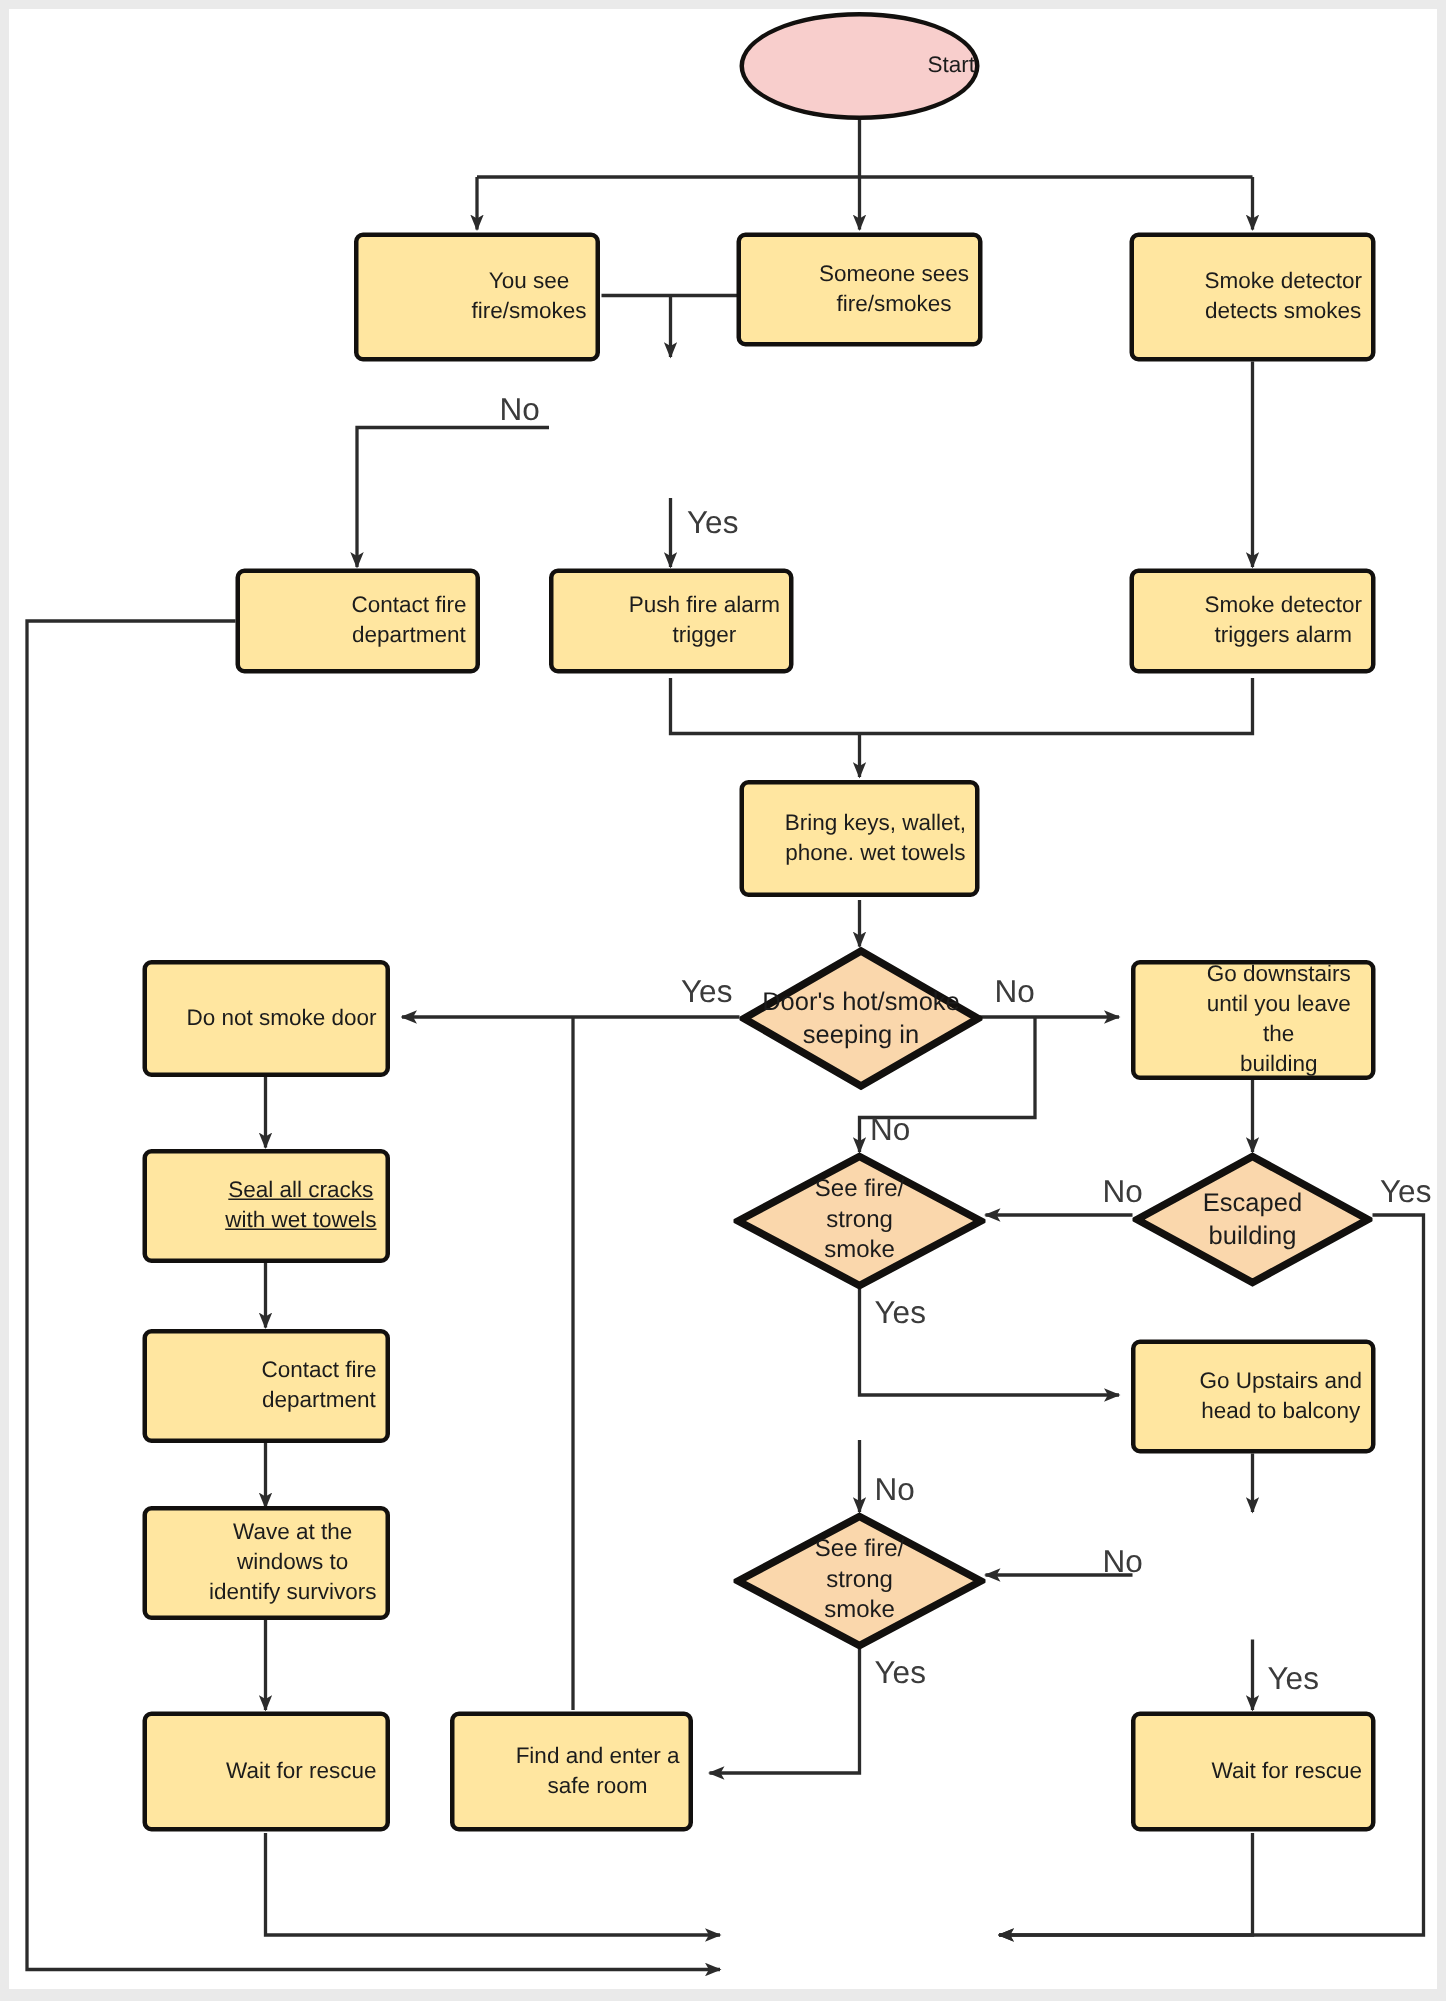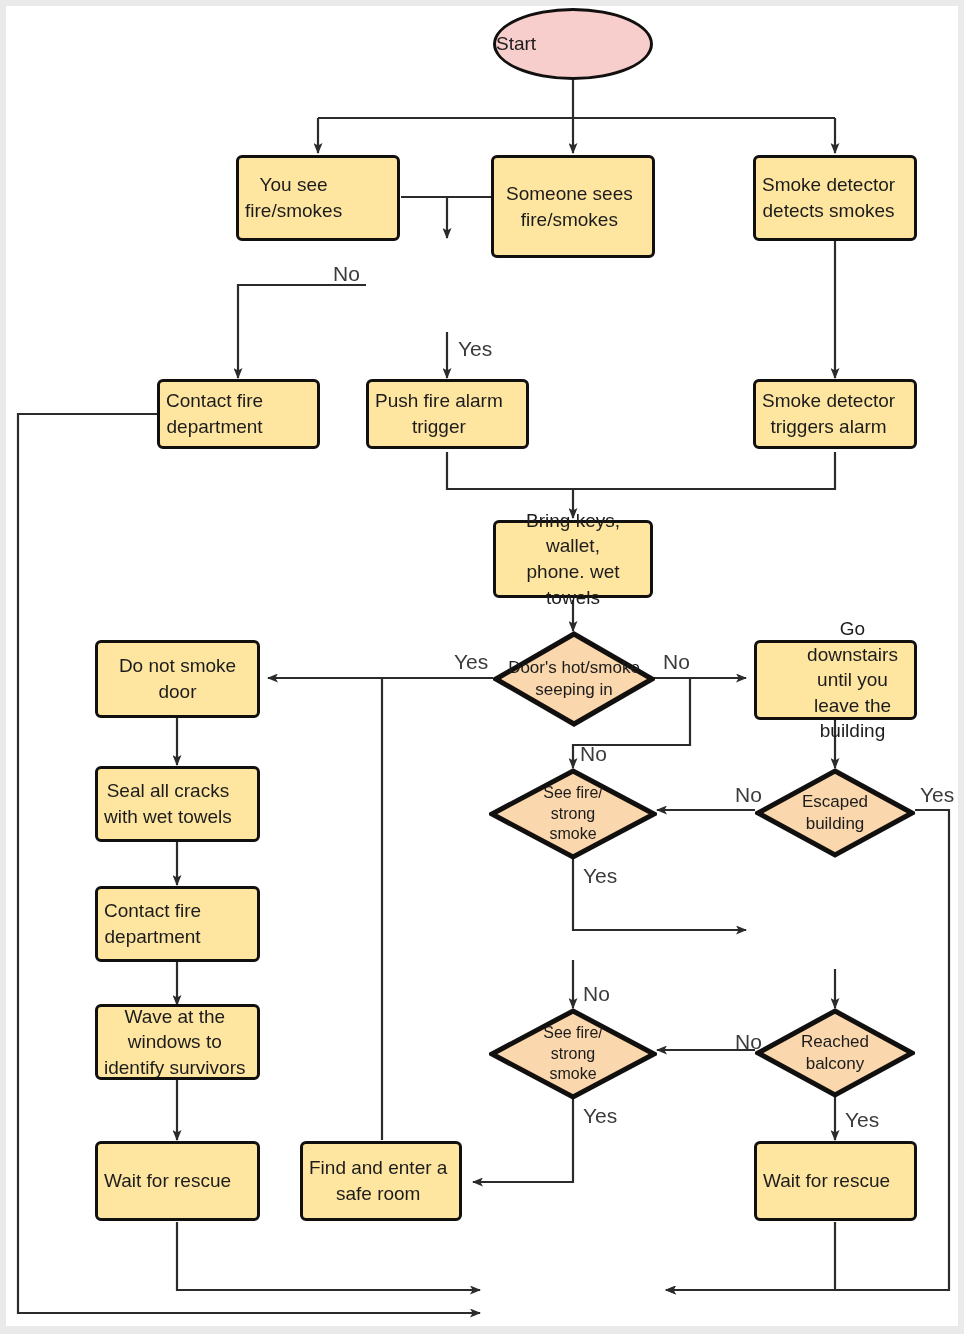--- a/index.html
+++ b/index.html
@@ -22,24 +22,24 @@
     left: 0; top: 0;
     width: 964px;
     height: 1334px;
     pointer-events: none;
   }
   .node {
     position: absolute;
     box-sizing: border-box;
     display: flex;
     align-items: center;
-    justify-content: flex-start;
+    justify-content: flex-end;
     text-align: center;
     color: #1c1c1c;
-    font-size: 19px;
+    font-size: 15px;
     line-height: 1.35;
     z-index: 3;
   }
   .proc {
     background: #ffe6a0;
     border: 3px solid #12100e;
     border-radius: 6px;
     padding: 2px 6px;
   }
   .term {
@@ -184,21 +184,21 @@
 
   <div class="node term" style="left:493px; top:8px; width:160px; height:72px;">
     <span>Start</span>
   </div>
 
   <div class="node proc" style="left:236px; top:155px; width:164px; height:86px;">
     <span style="white-space:pre-line;">You see
 fire/smokes</span>
   </div>
 
-  <div class="node proc" style="left:491px; top:155px; width:164px; height:103px;padding-left:12px;">
+  <div class="node proc" style="left:491px; top:155px; width:164px; height:76px;padding-left:12px;">
     <span style="white-space:pre-line;">Someone sees
 fire/smokes</span>
   </div>
 
   <div class="node proc" style="left:753px; top:155px; width:164px; height:86px;">
     <span style="white-space:pre-line;">Smoke detector
 detects smokes</span>
   </div>
 
 
@@ -234,21 +234,21 @@
     <span style="white-space:pre-line;">Do not smoke door</span>
   </div>
 
   <div class="node proc" style="left:754px; top:640px; width:163px; height:80px;padding-left:40px;">
     <span style="white-space:pre-line;">Go downstairs
 until you leave the
 building</span>
   </div>
 
   <div class="node proc" style="left:95px; top:766px; width:165px; height:76px;">
-    <span style="white-space:pre-line;">Seal all cracks
+    <span style="white-space:pre-line;text-decoration:underline;">Seal all cracks
 with wet towels</span>
   </div>
 
   <div class="dia-wrap" style="left:489px; top:768px; width:168px; height:92px;">
     <svg class="dia-shape" viewBox="0 0 168 92" preserveAspectRatio="none">
       <polygon points="84,3 165,46 84,89 3,46" fill="#fad7ac" stroke="#12100e" stroke-width="5"></polygon>
     </svg>
     <div class="dia-label" style="white-space:pre-line; font-size:16px;">See fire/
 strong
 smoke</div>
@@ -260,43 +260,40 @@
     </svg>
     <div class="dia-label" style="white-space:pre-line;text-align:center;">Escaped
 building</div>
   </div>
 
   <div class="node proc" style="left:95px; top:886px; width:165px; height:76px;">
     <span style="white-space:pre-line;">Contact fire
 department</span>
   </div>
 
+  <div class="node proc" style="left:754px; top:893px; width:163px; height:76px;">
+    <span style="white-space:pre-line;">Go Upstairs and
+head to balcony</span>
+  </div>
 
   <div class="node proc" style="left:95px; top:1004px; width:165px; height:76px;">
     <span style="white-space:pre-line;">Wave at the
 windows to
 identify survivors</span>
   </div>
 
   <div class="dia-wrap" style="left:489px; top:1008px; width:168px; height:92px;">
     <svg class="dia-shape" viewBox="0 0 168 92" preserveAspectRatio="none">
       <polygon points="84,3 165,46 84,89 3,46" fill="#fad7ac" stroke="#12100e" stroke-width="5"></polygon>
     </svg>
     <div class="dia-label" style="white-space:pre-line; font-size:16px;">See fire/
 strong
 smoke</div>
   </div>
 
-  <div class="dia-wrap" style="left:755px; top:1008px; width:160px; height:90px;">
-    <svg class="dia-shape" viewBox="0 0 160 90" preserveAspectRatio="none">
-      <polygon points="80,3 157,45 80,87 3,45" fill="#fad7ac" stroke="#12100e" stroke-width="5"></polygon>
-    </svg>
-    <div class="dia-label" style="white-space:pre-line;">Reached
-balcony</div>
-  </div>
 
   <div class="node proc" style="left:95px; top:1141px; width:165px; height:80px;">
     <span style="white-space:pre-line;">Wait for rescue</span>
   </div>
 
   <div class="node proc" style="left:300px; top:1141px; width:162px; height:80px;">
     <span style="white-space:pre-line;">Find and enter a
 safe room</span>
   </div>
 

